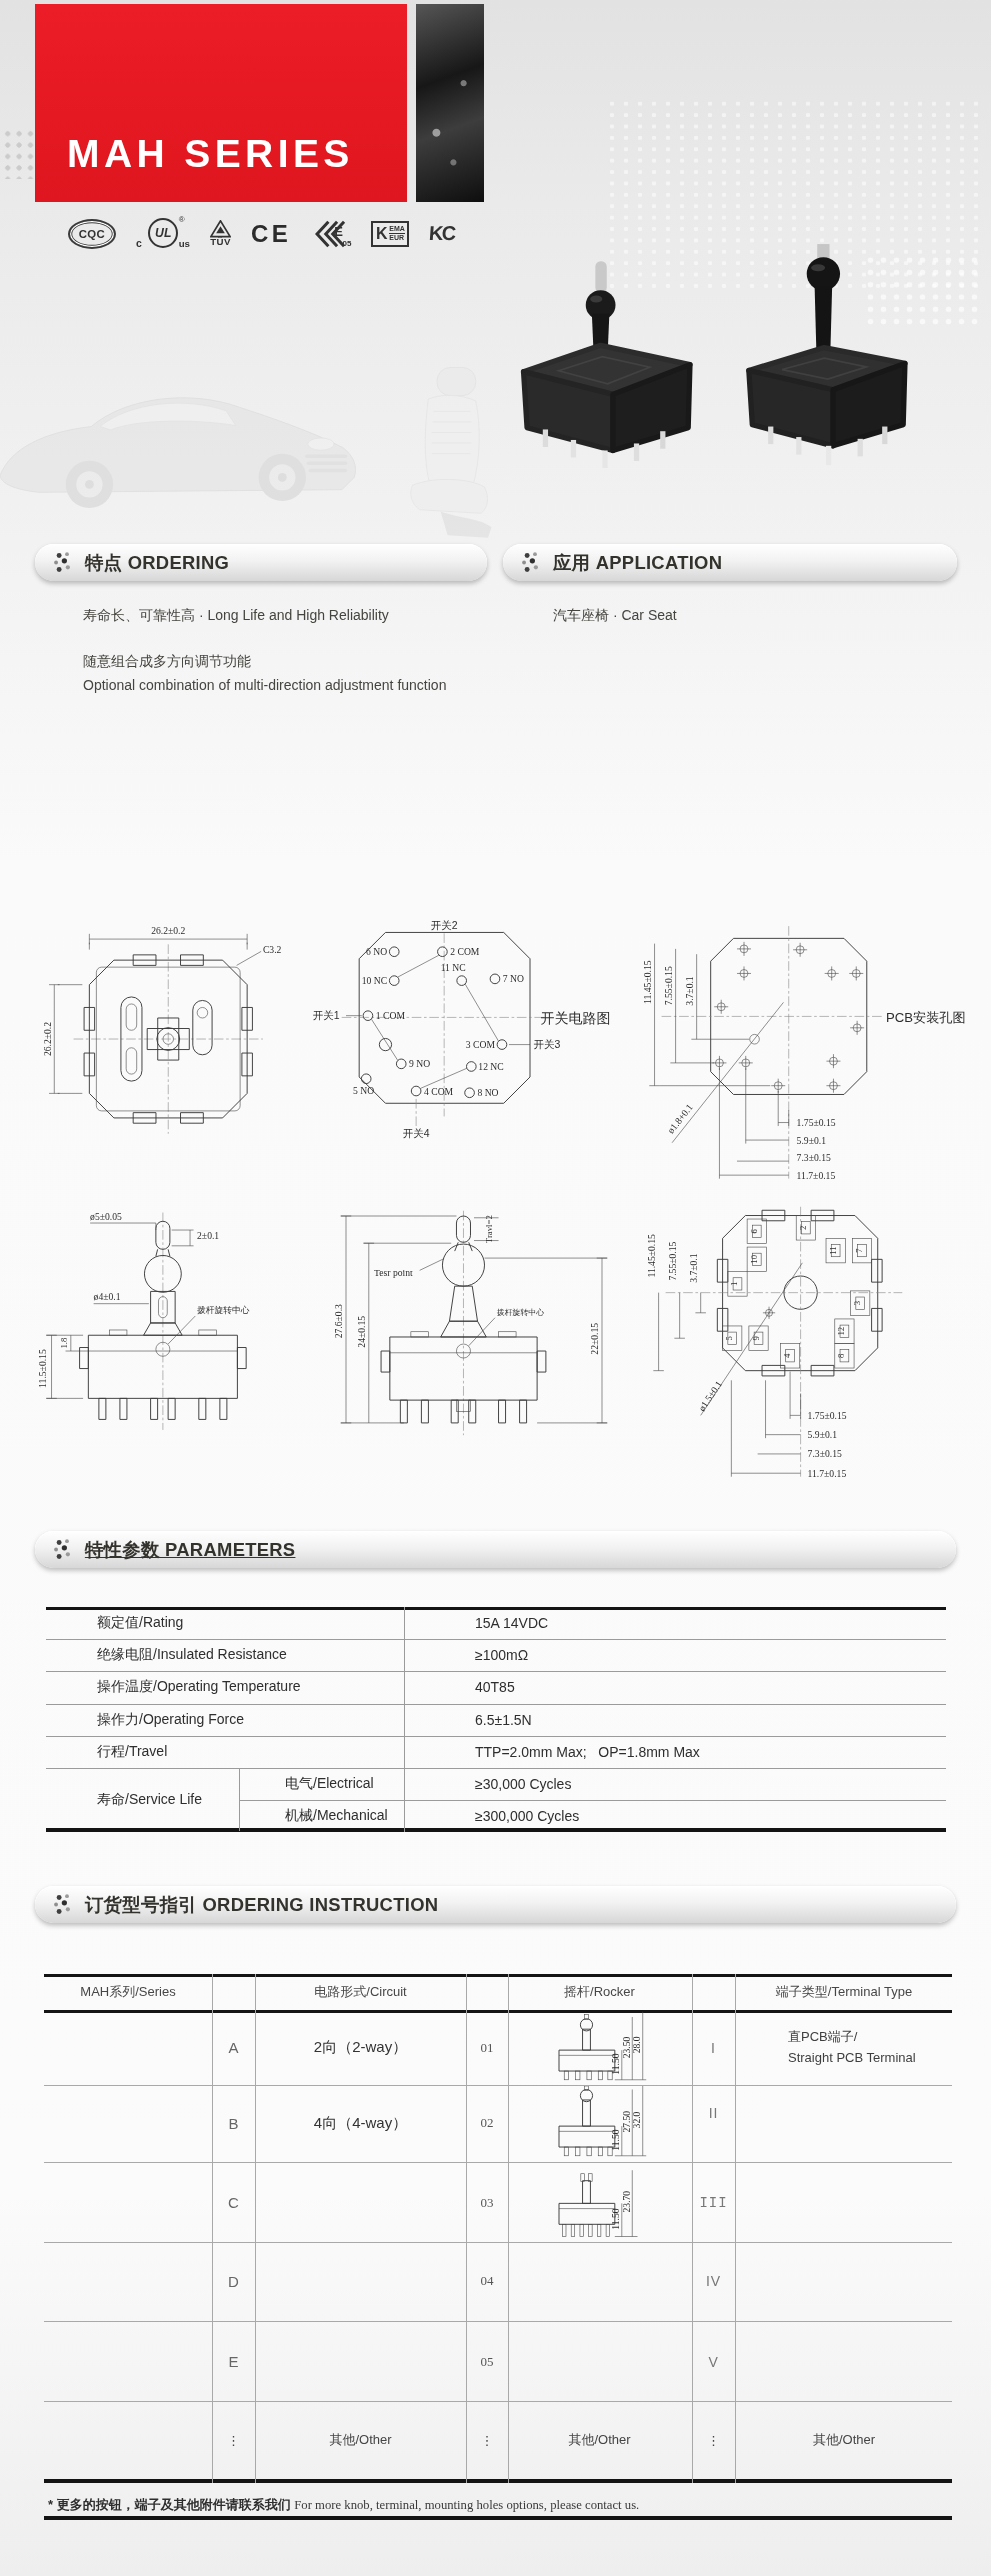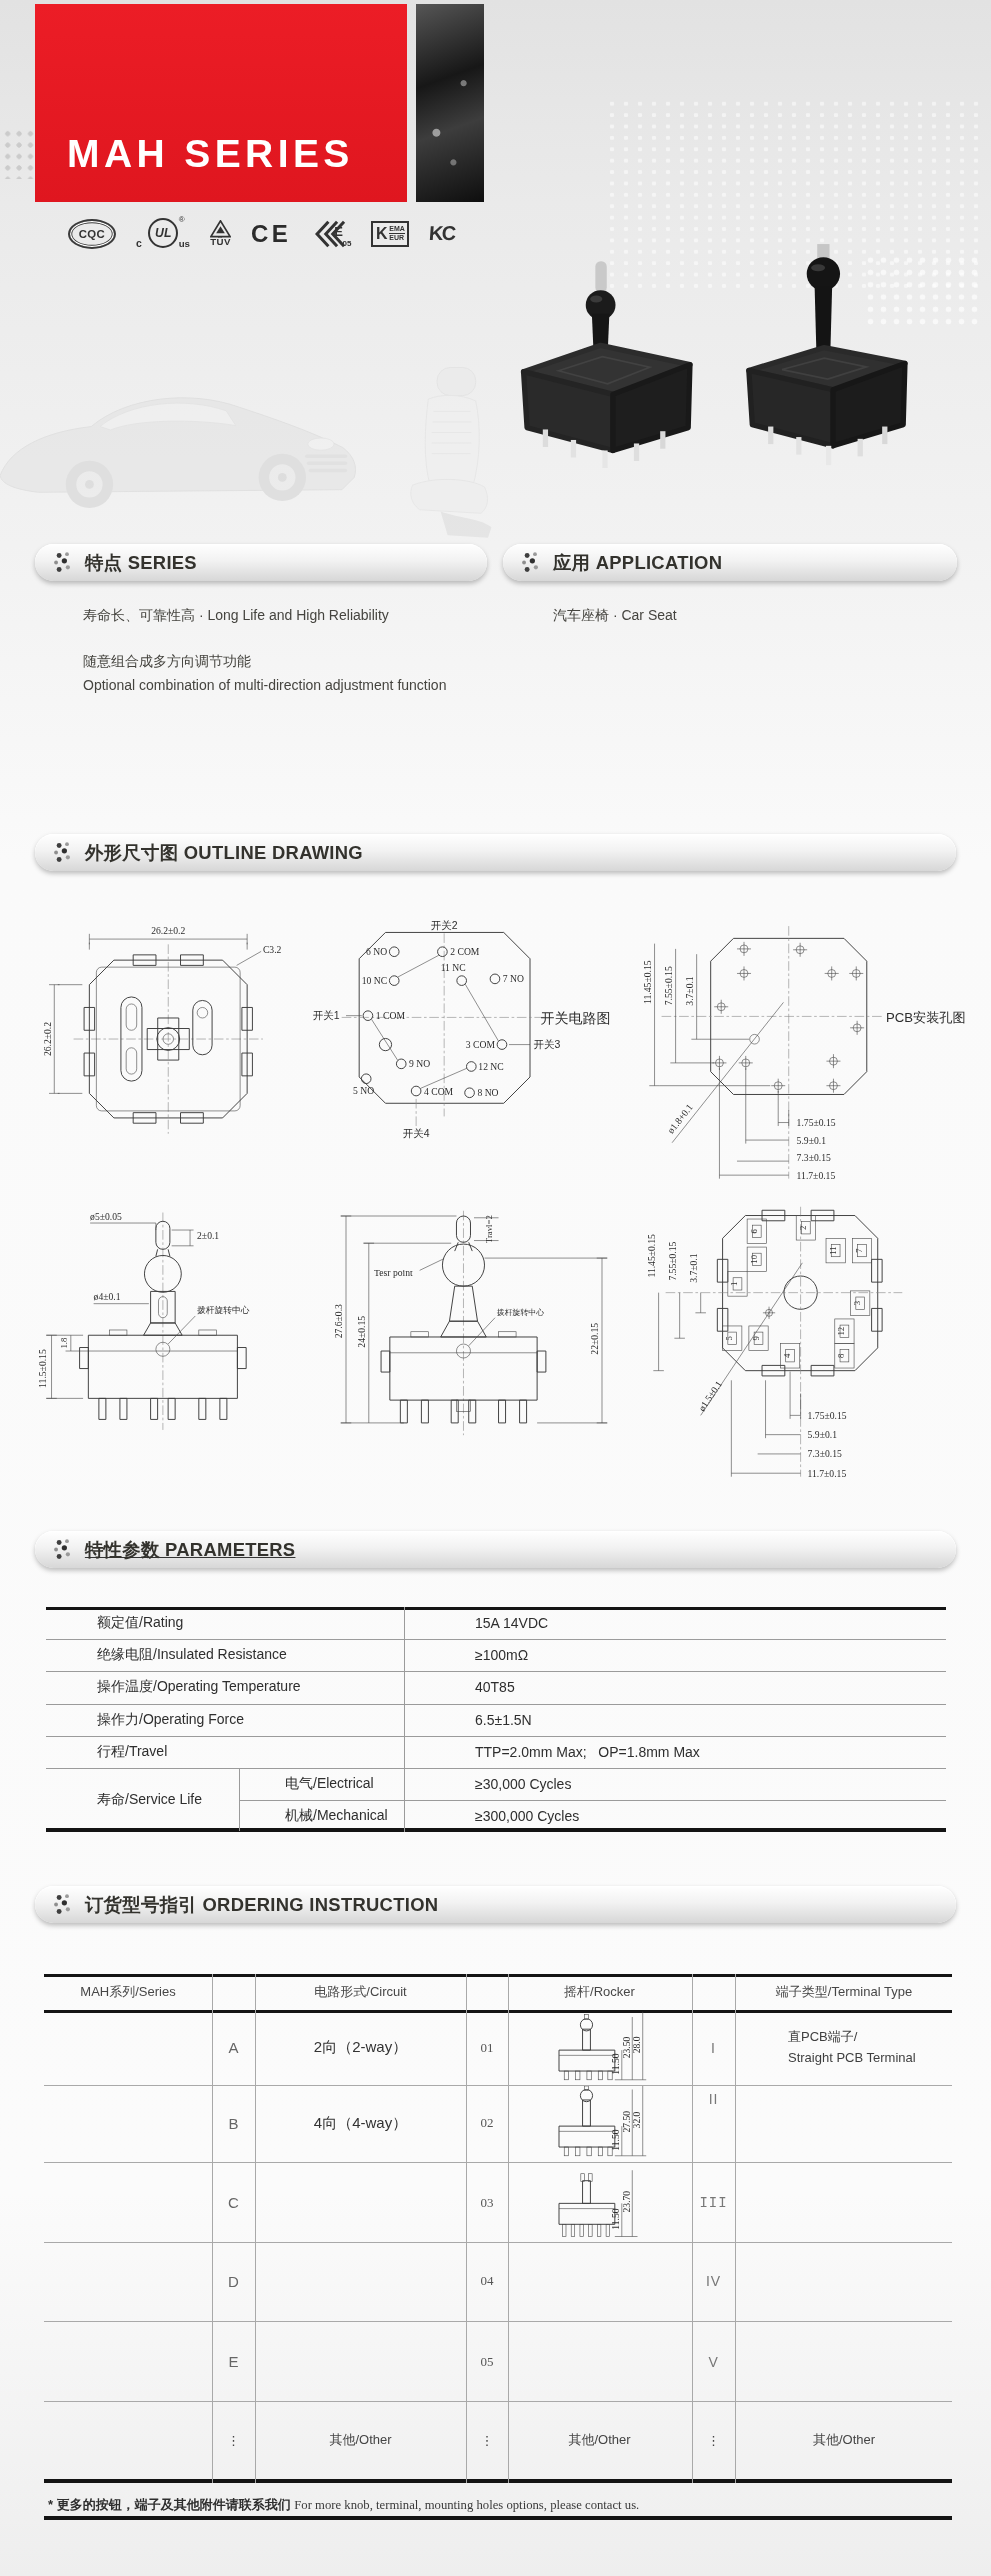--- a/index.html
+++ b/index.html
@@ -189,49 +189,38 @@
 
   <div class="pill" style="left:35px;top:544px;width:452px;">
     <svg width="21" height="23" viewBox="0 0 24 26">
       <circle cx="7" cy="5" r="2.8" fill="#3f3f3f"></circle>
         <circle cx="16" cy="3.5" r="2.2" fill="#9a9a9a"></circle>
       <circle cx="3.5" cy="13" r="2.2" fill="#8e8e8e"></circle>
         <circle cx="13" cy="11" r="3" fill="#2f2f2f"></circle>
       <circle cx="7" cy="21" r="2.8" fill="#3f3f3f"></circle>
         <circle cx="17" cy="18.5" r="2.4" fill="#9a9a9a"></circle>
     </svg>
-    <span class="pill-title">特点 SERIES</span>
+    <span class="pill-title">特点 ORDERING</span>
   </div>
   <div class="pill" style="left:503px;top:544px;width:454px;">
     <svg width="21" height="23" viewBox="0 0 24 26">
       <circle cx="7" cy="5" r="2.8" fill="#3f3f3f"></circle>
         <circle cx="16" cy="3.5" r="2.2" fill="#9a9a9a"></circle>
       <circle cx="3.5" cy="13" r="2.2" fill="#8e8e8e"></circle>
         <circle cx="13" cy="11" r="3" fill="#2f2f2f"></circle>
       <circle cx="7" cy="21" r="2.8" fill="#3f3f3f"></circle>
         <circle cx="17" cy="18.5" r="2.4" fill="#9a9a9a"></circle>
     </svg>
     <span class="pill-title">应用 APPLICATION</span>
   </div>
   <div class="bodytext" style="left:83px;top:607px;">寿命长、可靠性高 ·  Long Life and High Reliability</div>
   <div class="bodytext" style="left:83px;top:653px;">随意组合成多方向调节功能</div>
   <div class="bodytext" style="left:83px;top:677px;">Optional combination of multi-direction adjustment function</div>
   <div class="bodytext" style="left:553px;top:607px;">汽车座椅 ·  Car Seat</div>
 
-  <div class="pill" style="left:35px;top:834px;width:921px;">
-    <svg width="21" height="23" viewBox="0 0 24 26">
-      <circle cx="7" cy="5" r="2.8" fill="#3f3f3f"></circle>
-        <circle cx="16" cy="3.5" r="2.2" fill="#9a9a9a"></circle>
-      <circle cx="3.5" cy="13" r="2.2" fill="#8e8e8e"></circle>
-        <circle cx="13" cy="11" r="3" fill="#2f2f2f"></circle>
-      <circle cx="7" cy="21" r="2.8" fill="#3f3f3f"></circle>
-        <circle cx="17" cy="18.5" r="2.4" fill="#9a9a9a"></circle>
-    </svg>
-    <span class="pill-title">外形尺寸图 OUTLINE DRAWING</span>
-  </div>
 
   <svg class="abs" style="left:35px;top:923px" width="263" height="268" viewBox="0 0 300 305">
     <path class="cl" d="M152,24 V240 M44,132 H260"></path>
     <path class="ln" d="M90,42 L214,42 L242,70 L242,194 L214,222 L90,222 L62,194 L62,70 Z"></path>
     <rect class="lt" x="70" y="50" width="164" height="164" rx="6"></rect>
     <rect class="ln" x="112" y="36" width="26" height="12"></rect>
       <rect class="ln" x="166" y="36" width="26" height="12"></rect>
     <rect class="ln" x="112" y="216" width="26" height="12"></rect>
       <rect class="ln" x="166" y="216" width="26" height="12"></rect>
     <rect class="ln" x="56" y="96" width="12" height="26"></rect>
@@ -588,21 +577,21 @@
           <rect class="lt" x="84" y="70" width="5" height="10"></rect>
         <rect class="ln" x="55" y="16" width="9" height="30"></rect>
           <circle class="ln" cx="59.5" cy="11" r="7"></circle>
           <rect class="lt" x="57" y="0" width="5" height="5"></rect>
         <path class="lt" d="M100,46 V80 M112,4 V80 M124,0 V80 M92,80 H128"></path>
         <text class="dim" font-size="8.5" transform="rotate(-90 97 62)" x="97" y="62" text-anchor="middle">11.50</text>
         <text class="dim" font-size="8.5" transform="rotate(-90 109 41)" x="109" y="41" text-anchor="middle">27.50</text>
         <text class="dim" font-size="8.5" transform="rotate(-90 121 39)" x="121" y="39" text-anchor="middle">32.0</text>
       </svg>
     </div>
-    <div class="ocell oroman" style="left:648px;top:97px;width:43px;height:56px;">II</div>
+    <div class="ocell oroman" style="left:648px;top:111px;width:43px;height:56px;">II</div>
 
     <div class="ocell oletter" style="left:168px;top:188px;width:43px;height:81px;">C</div>
     <div class="ocell onum" style="left:422px;top:188px;width:42px;height:81px;">03</div>
     <div class="ocell" style="left:464px;top:188px;width:183px;height:81px;">
       <svg width="132" height="75" viewBox="0 0 150 86">
         <rect class="ln" x="28" y="44" width="64" height="24"></rect>
           <path class="lt" d="M28,50 H92"></path>
         <rect class="lt" x="32" y="68" width="4" height="14"></rect>
           <rect class="lt" x="42" y="68" width="4" height="14"></rect>
         <rect class="lt" x="52" y="68" width="4" height="14"></rect>

